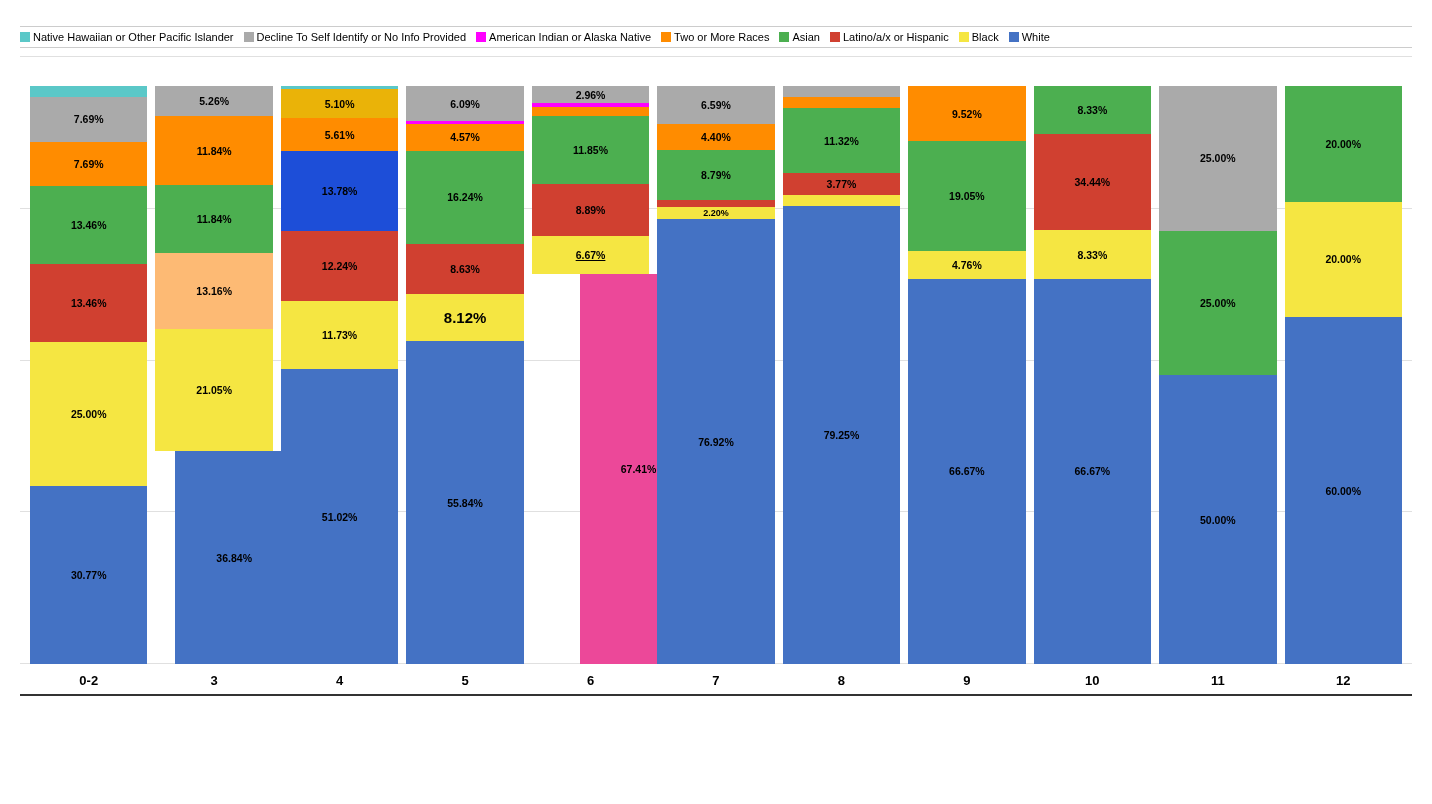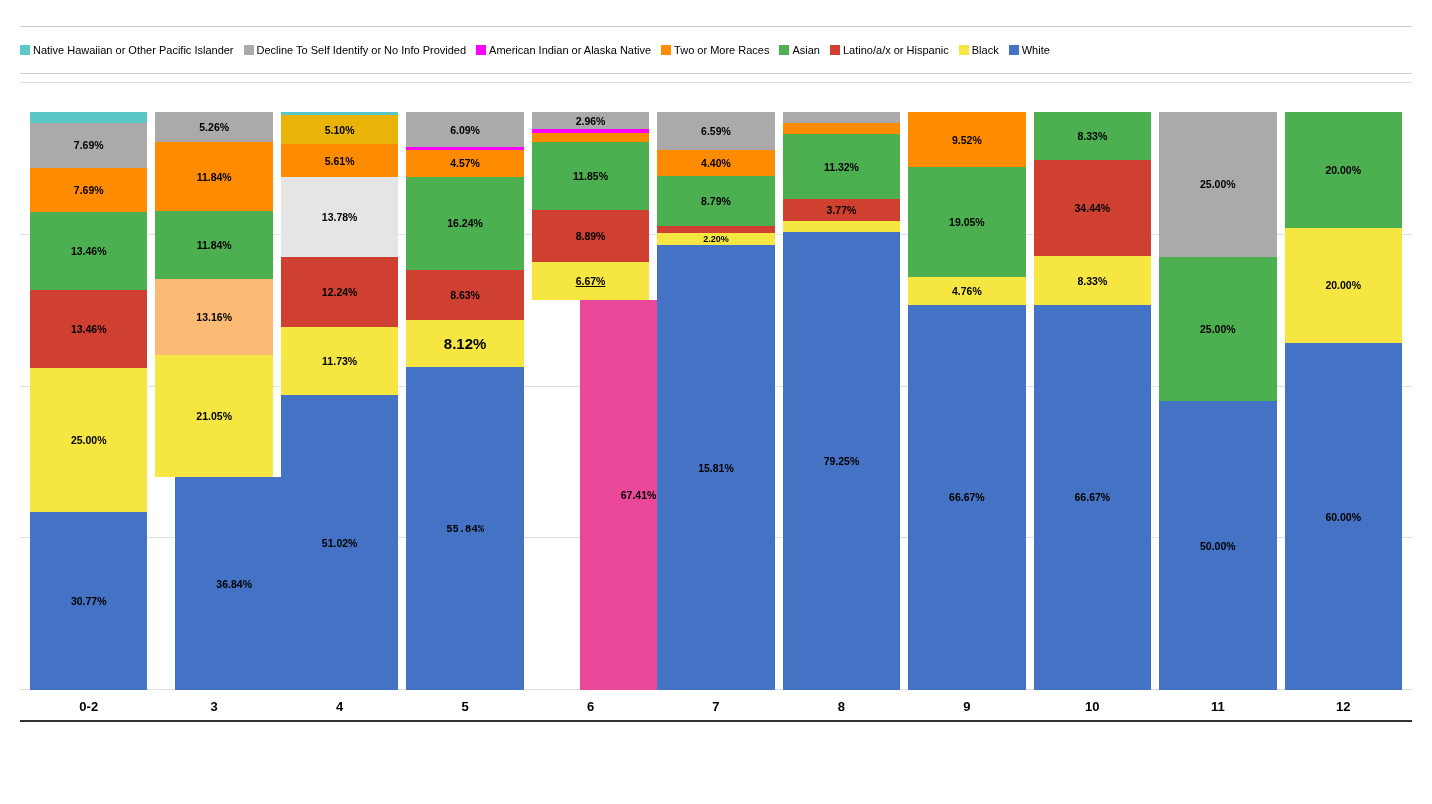--- a/index.html
+++ b/index.html
@@ -18,21 +18,21 @@
       color: #000;
     }
     .legend {
       display: flex;
       flex-wrap: wrap;
       gap: 4px 10px;
       font-size: 11px;
       margin-bottom: 8px;
       border-top: 1px solid #ccc;
       border-bottom: 1px solid #ccc;
-      padding: 17px 0;
+      padding: 4px 0;
       align-items: flex-start;
     }
     .legend-item {
       display: flex;
       align-items: center;
       gap: 3px;
     }
     .legend-swatch {
       width: 10px;
       height: 10px;
@@ -175,30 +175,30 @@
           <div class="bar-segment" style="height: 72.224px; background-color: rgb(255, 140, 0); min-height: 2px; font-size: 10.5px;">11.84%</div>
           <div class="bar-segment" style="height: 32.086px; background-color: rgb(170, 170, 170); min-height: 2px; font-size: 10.5px; text-align: right;">5.26%</div>
         </div>
         <div class="bar-label">3</div>
       </div>
       <div class="bar-group">
         <div class="bar-stack">
           <div class="bar-segment" style="height: 311.222px; background-color: rgb(68, 114, 196); min-height: 2px; font-size: 10.5px;">51.02%</div>
           <div class="bar-segment" style="height: 71.553px; background-color: rgb(245, 230, 66); min-height: 2px; font-size: 10.5px;">11.73%</div>
           <div class="bar-segment" style="height: 74.664px; background-color: rgb(208, 64, 48); min-height: 2px; font-size: 10.5px;">12.24%</div>
-          <div class="bar-segment" style="height: 84.058px; background-color: #e5e5e5; min-height: 2px; font-size: 10.5px;">13.78%</div>
+          <div class="bar-segment" style="height: 84.058px; background-color: #1d4ed8; min-height: 2px; font-size: 10.5px;">13.78%</div>
           <div class="bar-segment" style="height: 34.221px; background-color: rgb(255, 140, 0); min-height: 2px; font-size: 10.5px; text-align: center;">5.61%</div>
           <div class="bar-segment" style="height: 31.11px; background-color: #eab308; min-height: 2px; font-size: 10.5px;">5.10%</div>
           <div class="bar-segment" style="height: 3.111px; background-color: rgb(91, 200, 200); min-height: 2px;"></div>
         </div>
         <div class="bar-label">4</div>
       </div>
       <div class="bar-group">
         <div class="bar-stack">
-          <div class="bar-segment" style="height: 340.624px; background-color: rgb(68, 114, 196); min-height: 2px; font-size: 10.5px; font-family: Liberation Mono, monospace;">55.84%</div>
+          <div class="bar-segment" style="height: 340.624px; background-color: rgb(68, 114, 196); min-height: 2px; font-size: 10.5px;">55.84%</div>
           <div class="bar-segment" style="height: 49.532px; background-color: rgb(245, 230, 66); min-height: 2px; font-size: 15px;">8.12%</div>
           <div class="bar-segment" style="height: 52.643px; background-color: rgb(208, 64, 48); min-height: 2px; font-size: 10.5px;">8.63%</div>
           <div class="bar-segment" style="height: 99.064px; background-color: rgb(76, 175, 80); min-height: 2px; font-size: 10.5px;">16.24%</div>
           <div class="bar-segment" style="height: 27.877px; background-color: rgb(255, 140, 0); min-height: 2px; font-size: 10.5px;">4.57%</div>
           <div class="bar-segment" style="height: 3.111px; background-color: rgb(255, 0, 255); min-height: 2px;"></div>
           <div class="bar-segment" style="height: 37.149px; background-color: rgb(170, 170, 170); min-height: 2px; font-size: 10.5px;">6.09%</div>
         </div>
         <div class="bar-label">5</div>
       </div>
       <div class="bar-group">
@@ -208,21 +208,21 @@
           <div class="bar-segment" style="height: 54.229px; background-color: rgb(208, 64, 48); min-height: 2px; font-size: 10.5px;">8.89%</div>
           <div class="bar-segment" style="height: 72.285px; background-color: rgb(76, 175, 80); min-height: 2px; font-size: 10.5px;">11.85%</div>
           <div class="bar-segment" style="height: 9.028px; background-color: rgb(255, 140, 0); min-height: 2px;"></div>
           <div class="bar-segment" style="height: 4.514px; background-color: rgb(255, 0, 255); min-height: 2px;"></div>
           <div class="bar-segment" style="height: 18.056px; background-color: rgb(170, 170, 170); min-height: 2px; font-size: 10.5px;">2.96%</div>
         </div>
         <div class="bar-label">6</div>
       </div>
       <div class="bar-group">
         <div class="bar-stack">
-          <div class="bar-segment" style="height: 469.212px; background-color: rgb(68, 114, 196); min-height: 2px; font-size: 10.5px;">15.81%</div>
+          <div class="bar-segment" style="height: 469.212px; background-color: rgb(68, 114, 196); min-height: 2px; font-size: 10.5px;">76.92%</div>
           <div class="bar-segment" style="height: 13.42px; background-color: rgb(245, 230, 66); min-height: 2px; font-size: 9px;">2.20%</div>
           <div class="bar-segment" style="height: 6.71px; background-color: rgb(208, 64, 48); min-height: 2px;"></div>
           <div class="bar-segment" style="height: 53.619px; background-color: rgb(76, 175, 80); min-height: 2px; font-size: 10.5px;">8.79%</div>
           <div class="bar-segment" style="height: 26.84px; background-color: rgb(255, 140, 0); min-height: 2px; font-size: 10.5px;">4.40%</div>
           <div class="bar-segment" style="height: 40.199px; background-color: rgb(170, 170, 170); min-height: 2px; font-size: 10.5px;">6.59%</div>
         </div>
         <div class="bar-label">7</div>
       </div>
       <div class="bar-group">
         <div class="bar-stack">

